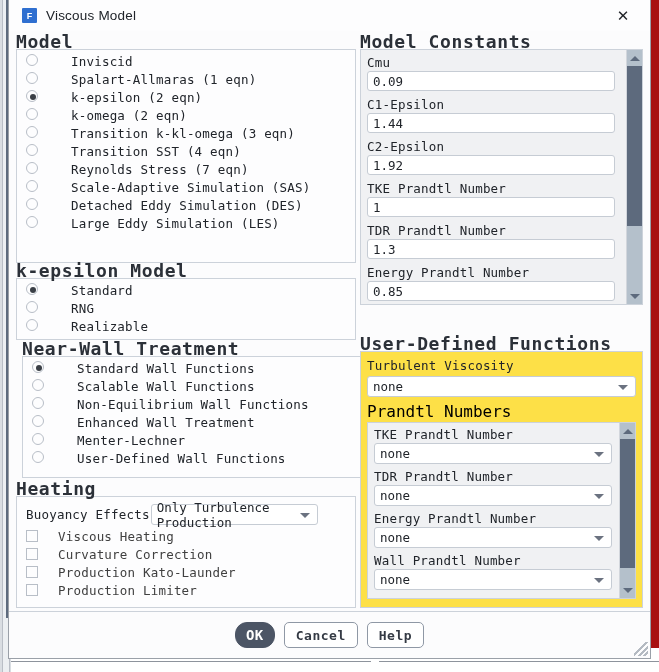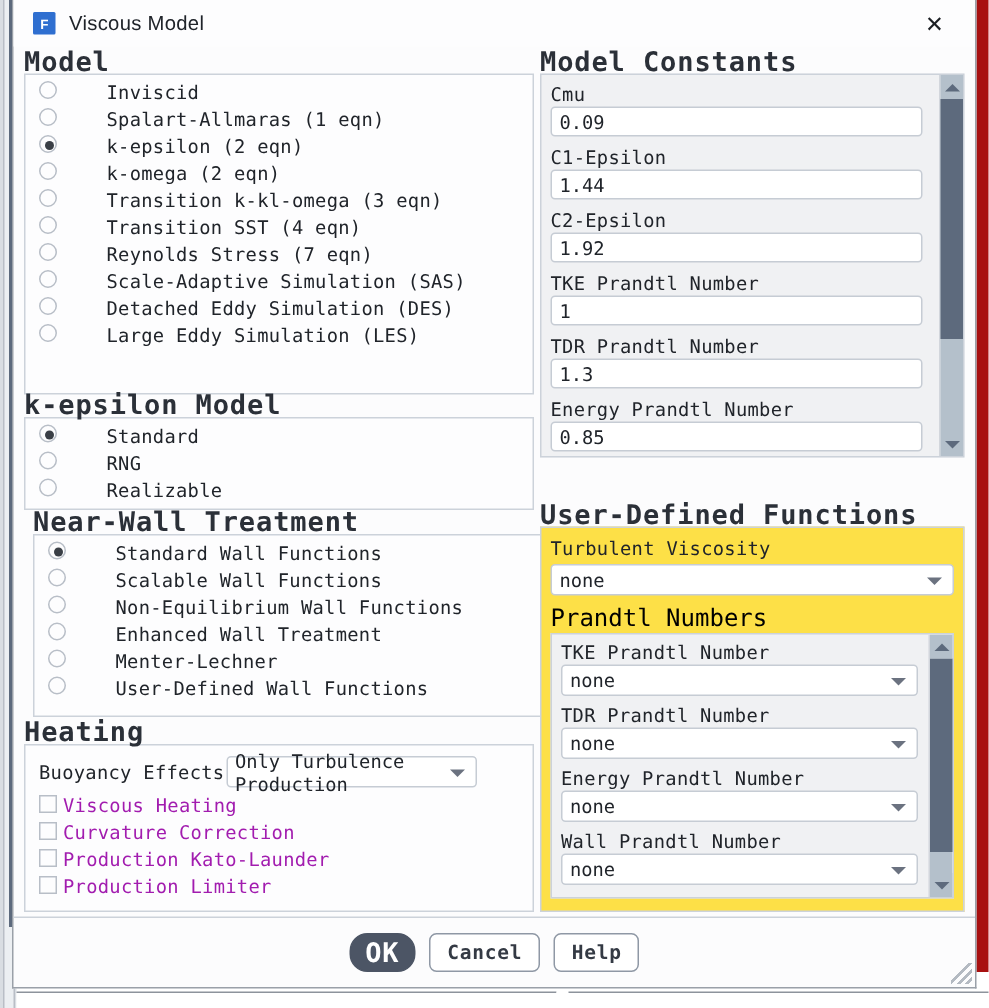--- a/index.html
+++ b/index.html
@@ -109,21 +109,21 @@
   
   .check-row {
     display: flex; align-items: center; height: 18px;
     padding-left: 9px; cursor: pointer;
   }
   .checkbox {
     width: 12px; height: 12px;
     border: 1px solid #b8bec7; background: #fdfdfe; flex: 0 0 auto;
   }
   .check-label {
-    margin-left: 4px; font-size: 12.5px; color: #a21caf;
+    margin-left: 20px; font-size: 12.5px; color: #404040;
     white-space: nowrap; letter-spacing: .2px;
   }
 
   
   .field-label {
     font-size: 12.5px; color: #20242a; white-space: nowrap;
     letter-spacing: .2px; line-height: 17px;
   }
   .text-input {
     height: 20px; background: #ffffff;
@@ -173,21 +173,21 @@
 
   
   #buttonbar {
     position: absolute; left: 0; bottom: 0; width: 641px; height: 47px;
     border-top: 1px solid #ccd2da;
     display: flex; align-items: center; justify-content: center; gap: 9px;
   }
   .btn-primary {
     min-width: 36px; height: 26px; padding: 0 10px;
     background: #4c5565; color: #ffffff; border: 1px solid #4c5565;
-    border-radius: 12px; font-size: 18px; font-weight: bold;
+    border-radius: 12px; font-size: 14px; font-weight: bold;
     display: flex; align-items: center; justify-content: center;
     cursor: pointer; letter-spacing: .5px;
   }
   .btn-normal {
     min-width: 36px; height: 26px; padding: 0 11px;
     background: #ffffff; color: #343a44; border: 1px solid #8f98a5;
     border-radius: 5px; font-size: 13px; font-weight: bold;
     display: flex; align-items: center; justify-content: center;
     cursor: pointer; letter-spacing: .5px;
   }

